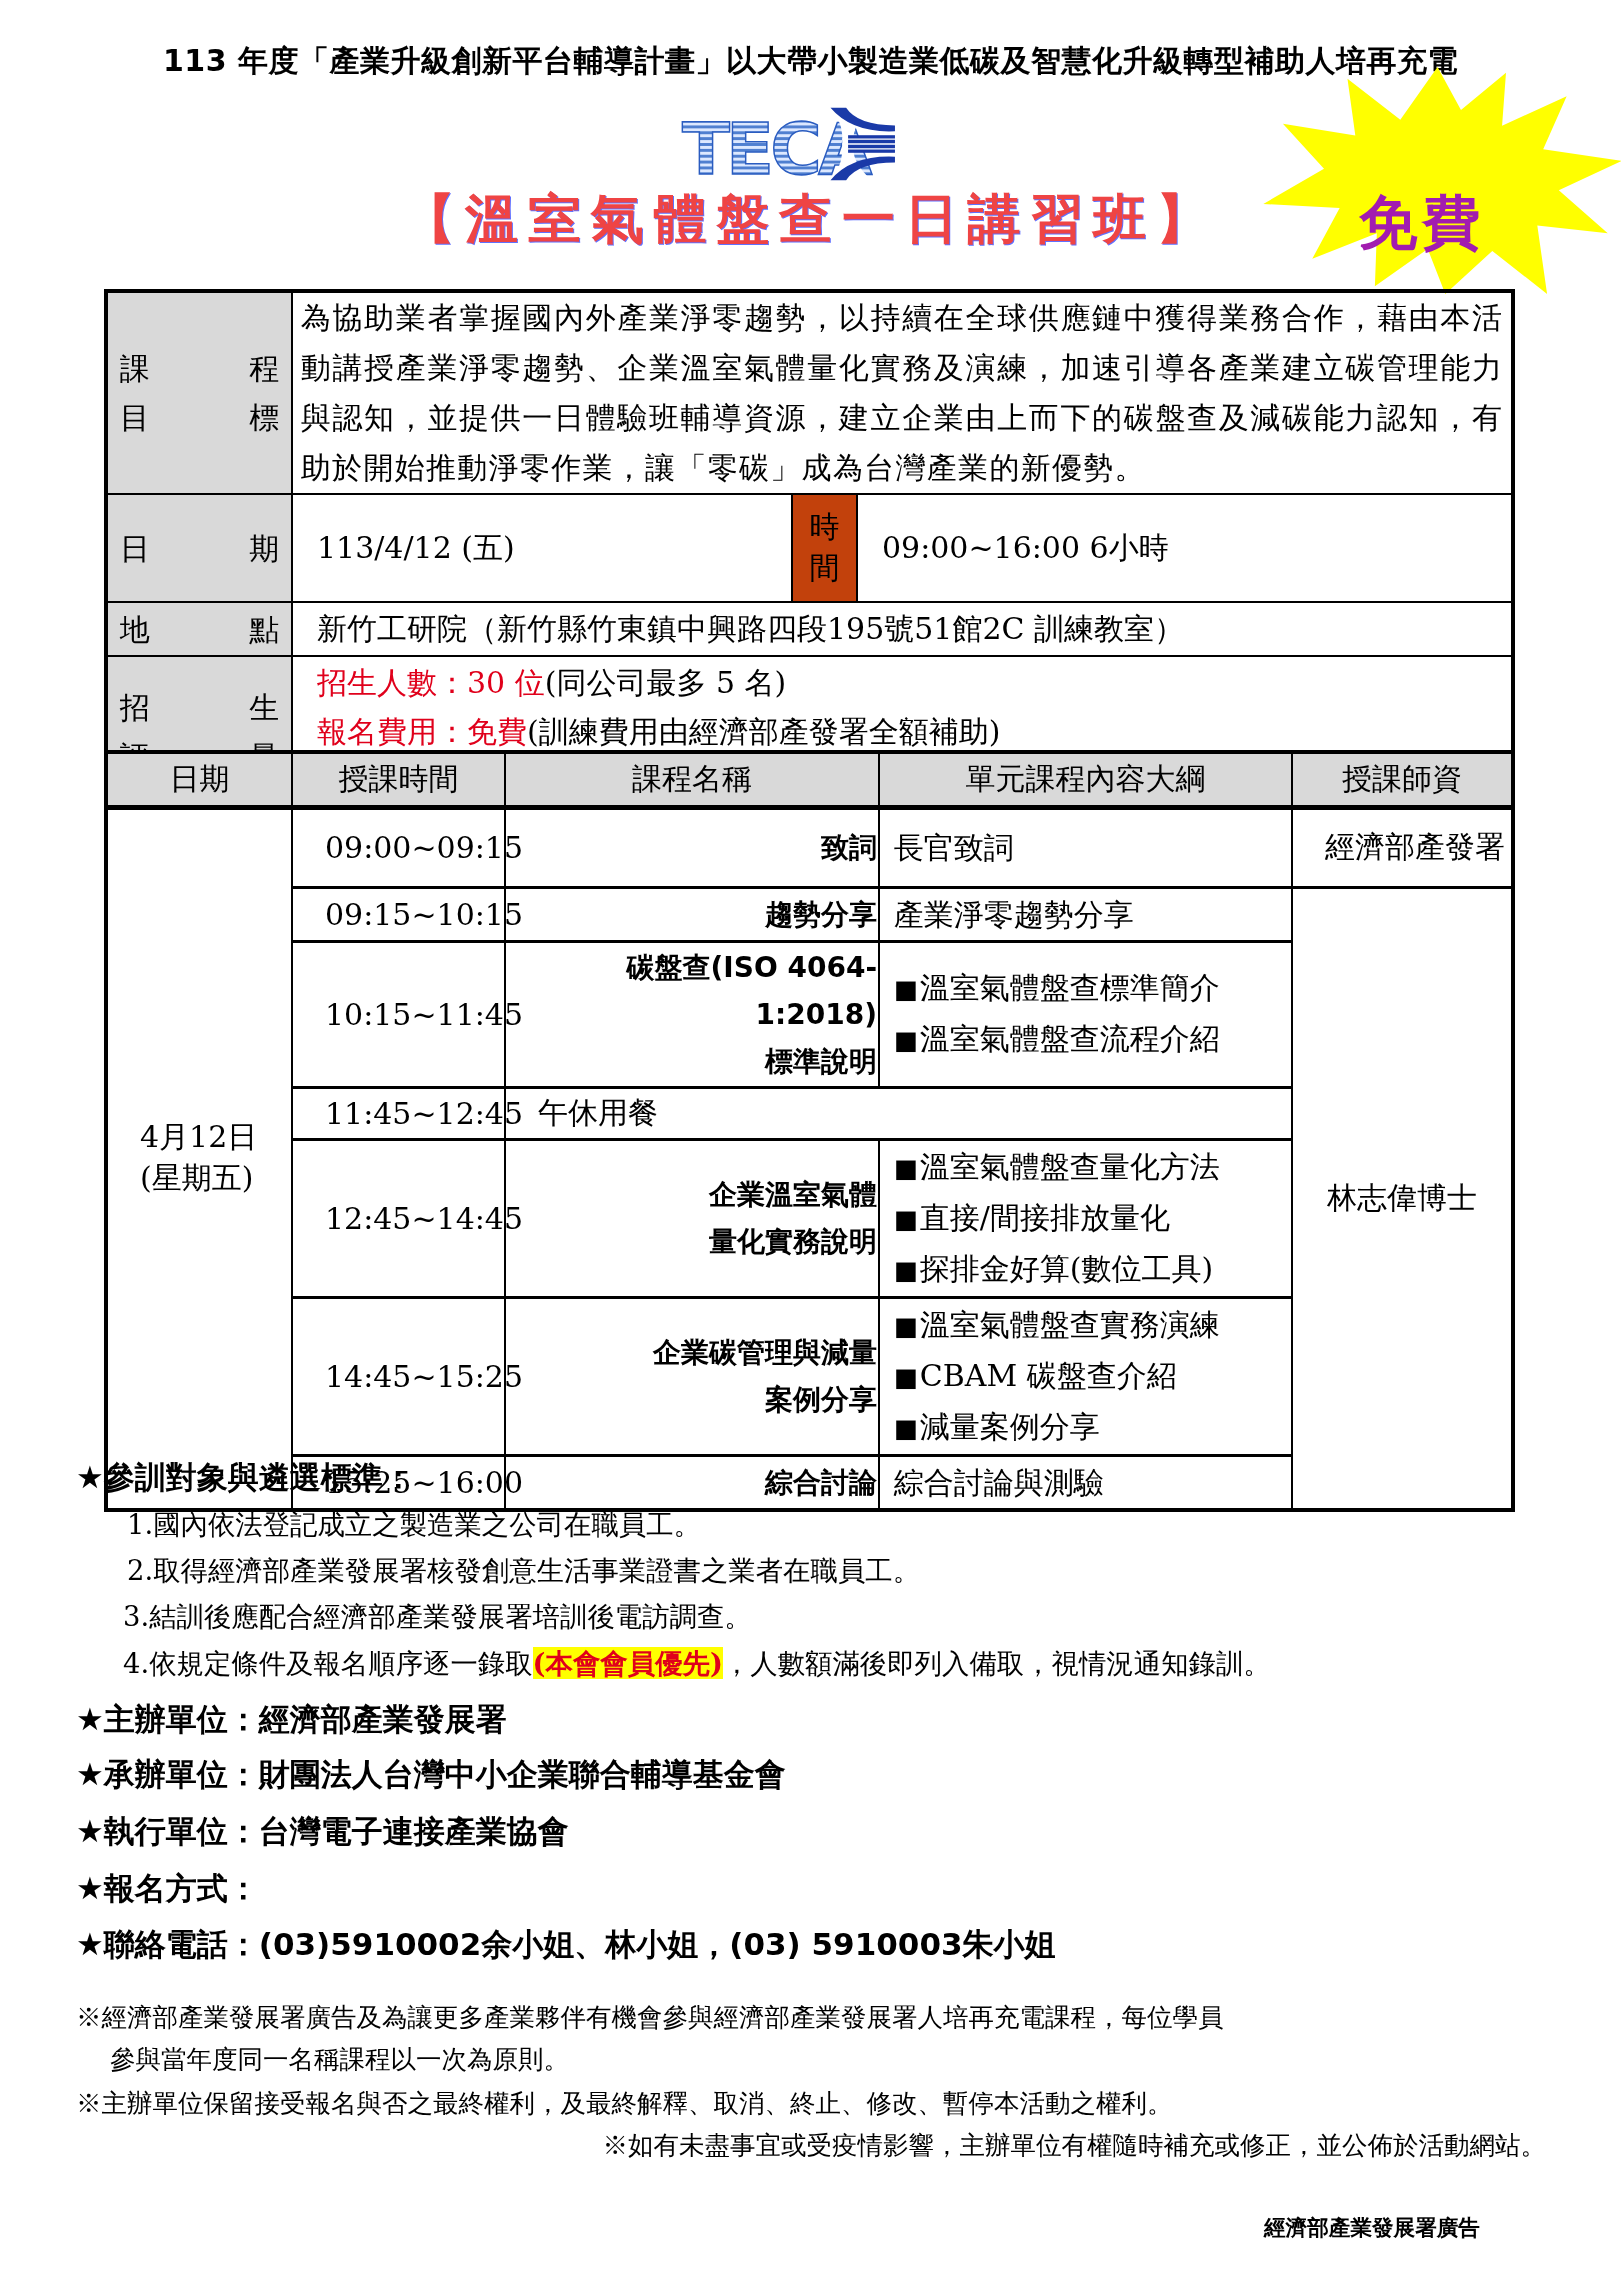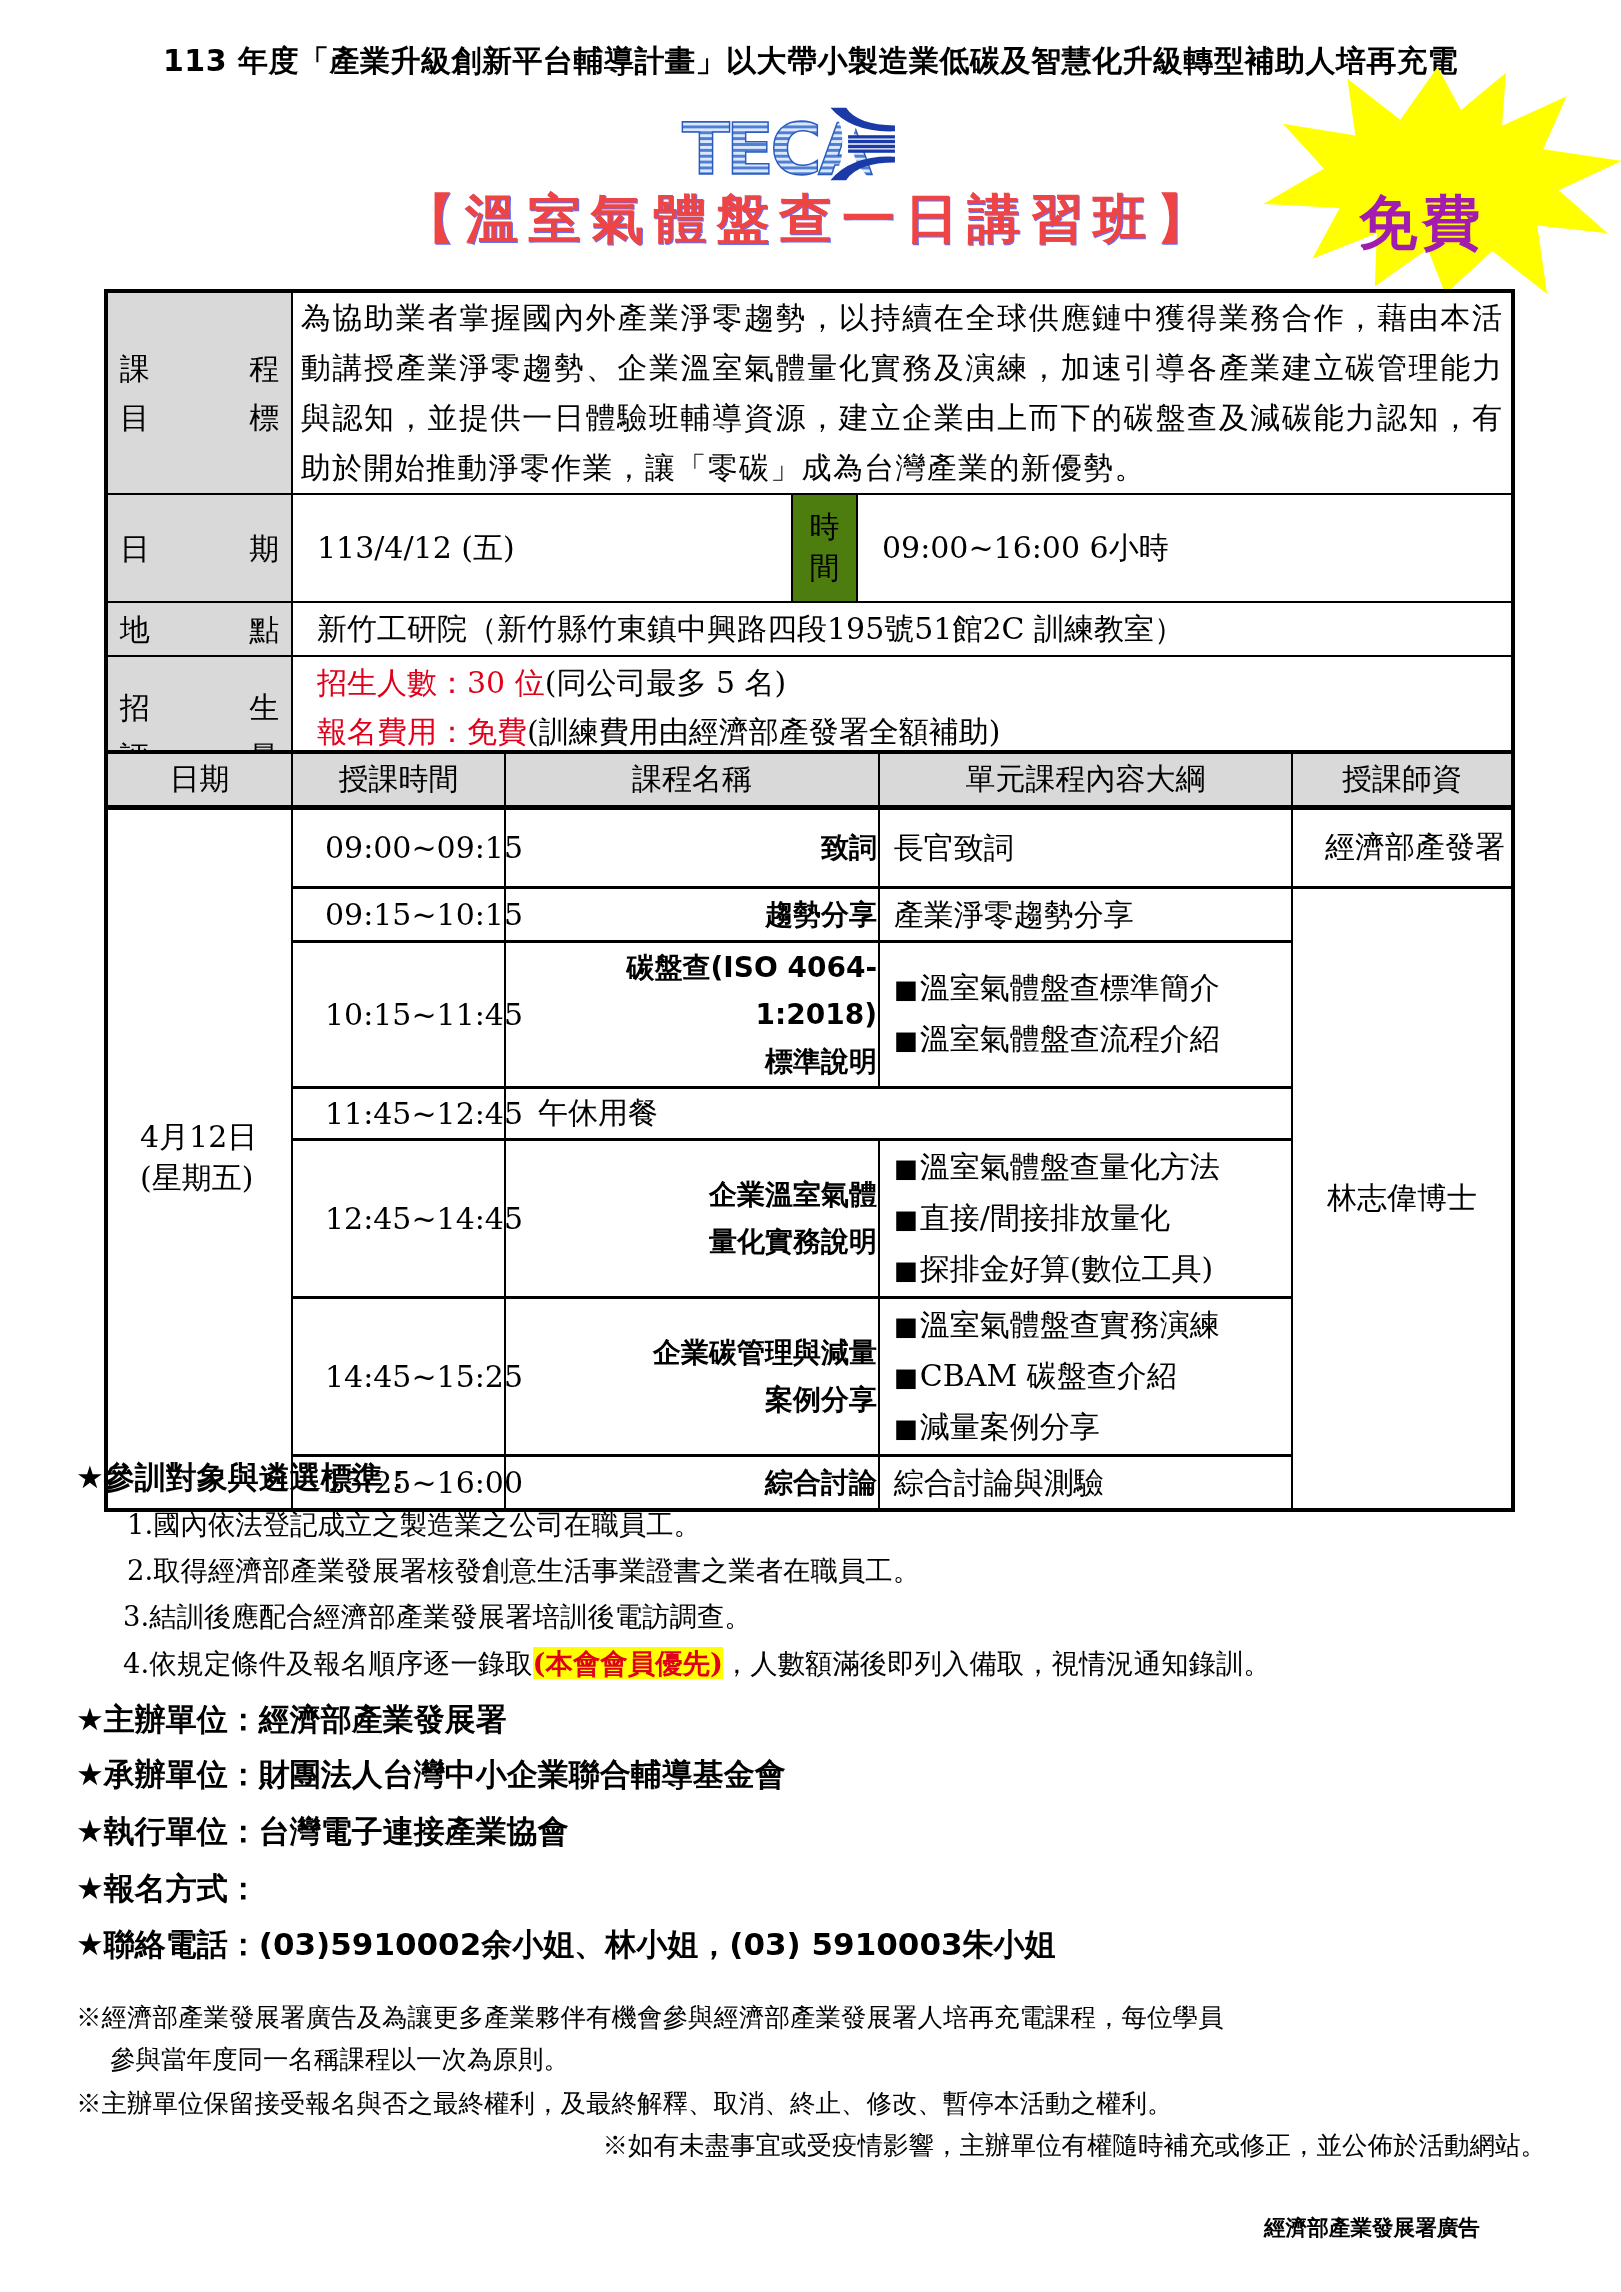--- a/index.html
+++ b/index.html
@@ -34,21 +34,21 @@
   table.info td { border: 2px solid #000; padding: 0 24px; vertical-align: middle; }
   table.info td.label {
     background: #d9d9d9; width: 167px; padding: 0 11.8px;
   }
   .label-spread { display: flex; justify-content: space-between; line-height: 49px; }
   .label-spread2 { display: flex; flex-direction: column; }
   .label-spread2 span { display: flex; justify-content: space-between; line-height: 49px; }
   .objective { line-height: 50px; letter-spacing: 1.3px; text-align: justify; padding: 0 7.8px !important; }
   .red { color: #e0001b; }
   .enroll-line { line-height: 49px; }
-  .time-label { background: #4d7c0f; width: 61px; text-align: center; padding: 12px !important; }
+  .time-label { background: #c2410c; width: 61px; text-align: center; padding: 12px !important; }
   table.sched {
     position: absolute; left: 104px; top: 750px; width: 1411px;
     border-collapse: collapse; border: 4.9px solid #000; table-layout: fixed;
     font-size: 30px;
   }
   table.sched td, table.sched th { border: 2px solid #000; vertical-align: middle; }
   table.sched tr.row-sep td { border-top: 3.9px solid #000; }
   table.sched th {
     background: #d9d9d9; font-weight: normal; height: 49px; text-align: center;
     border-bottom: 4.9px solid #000;

